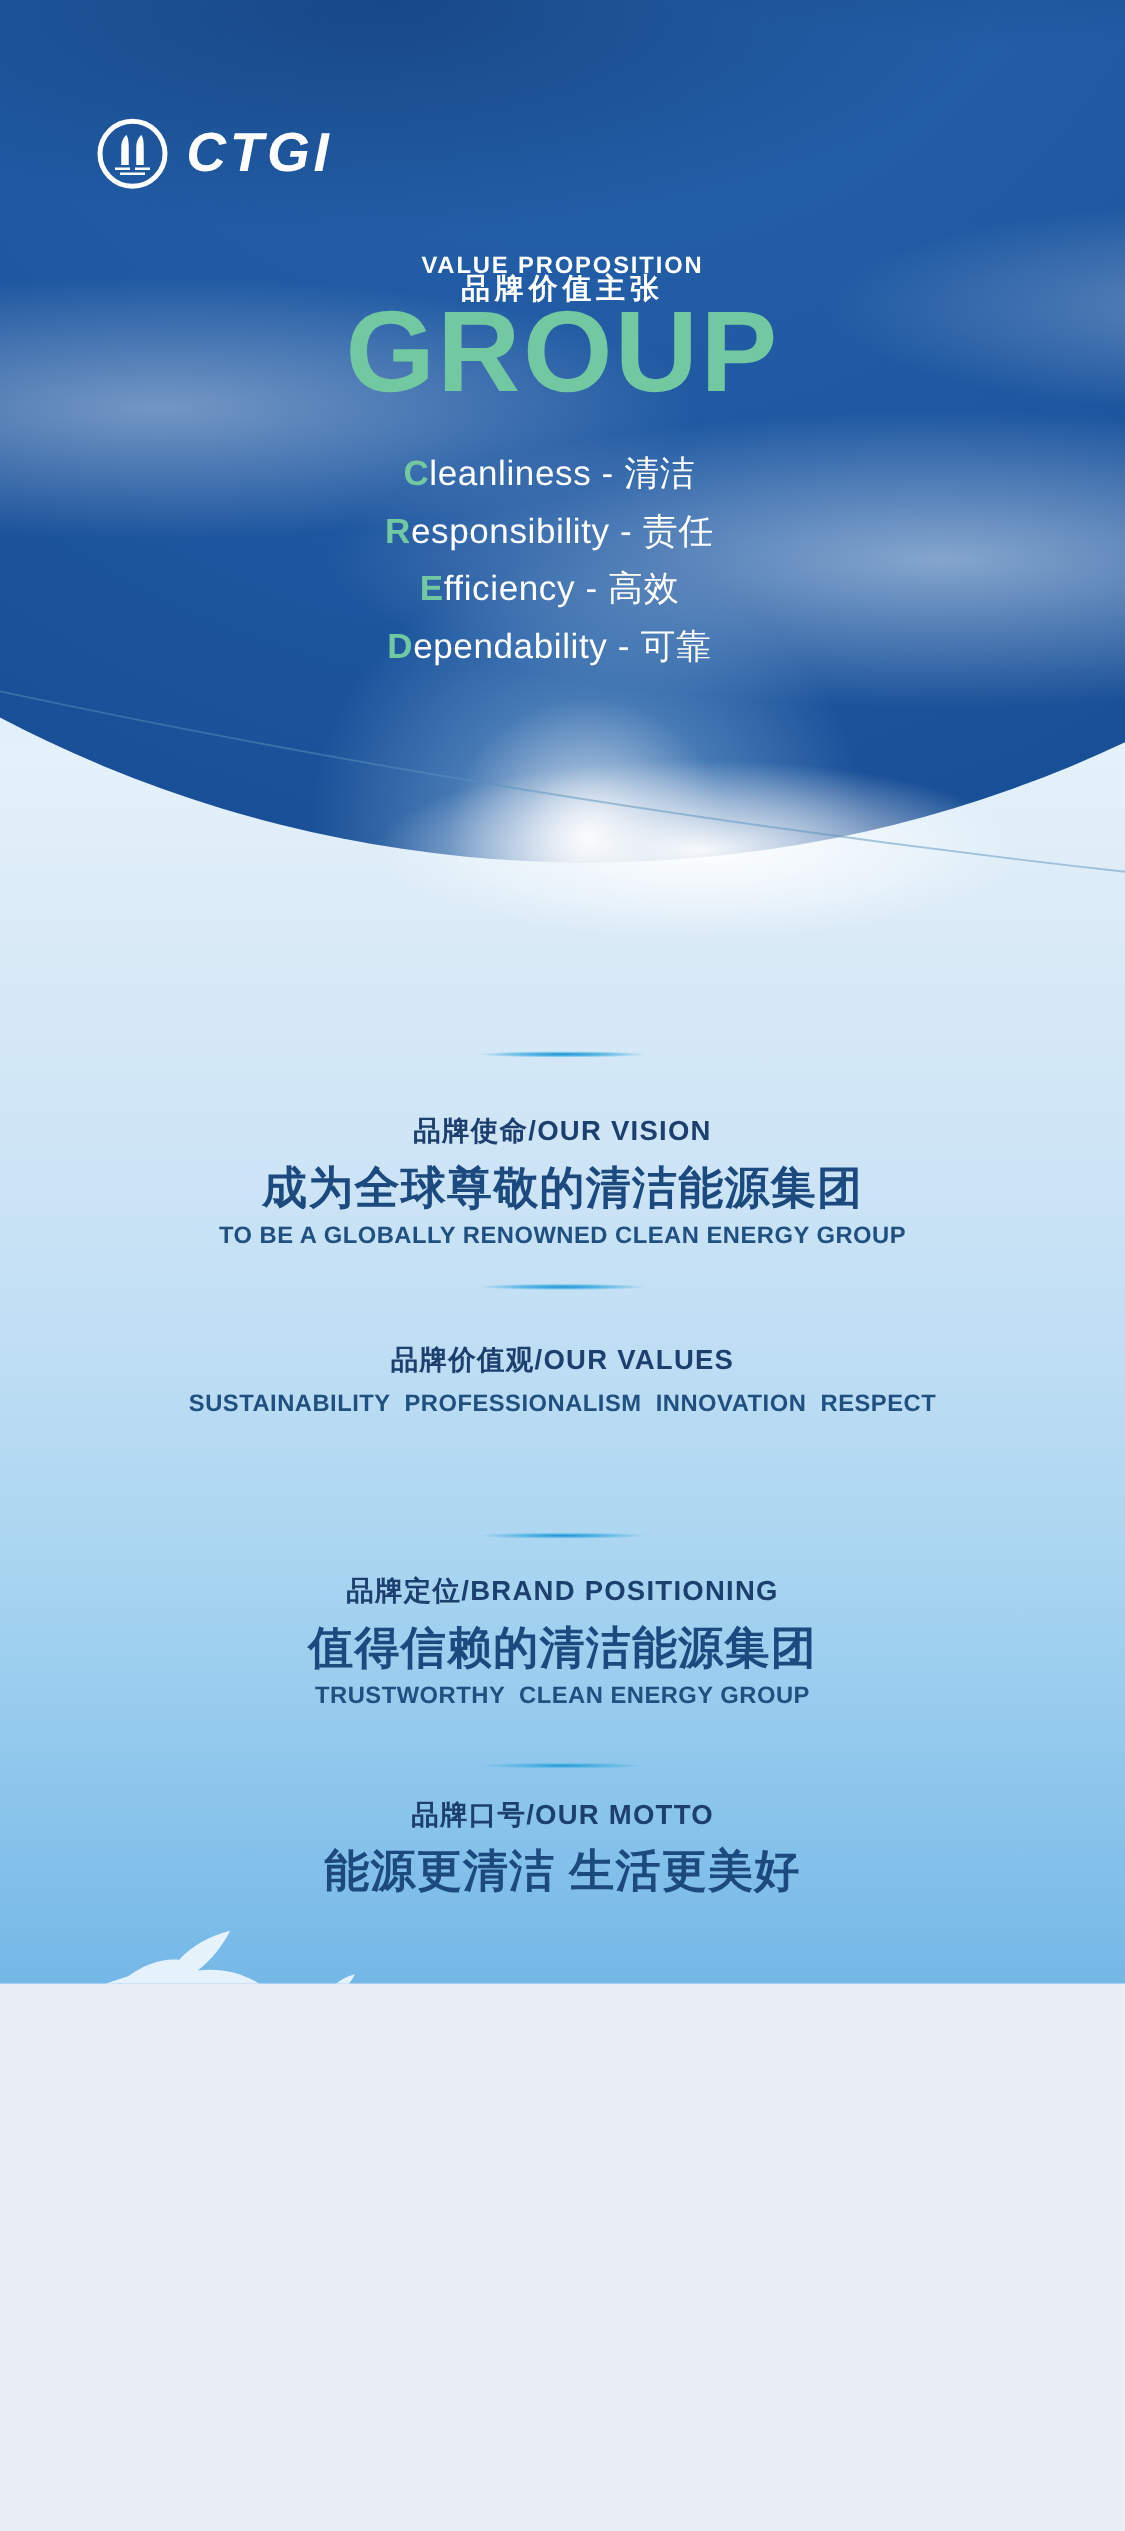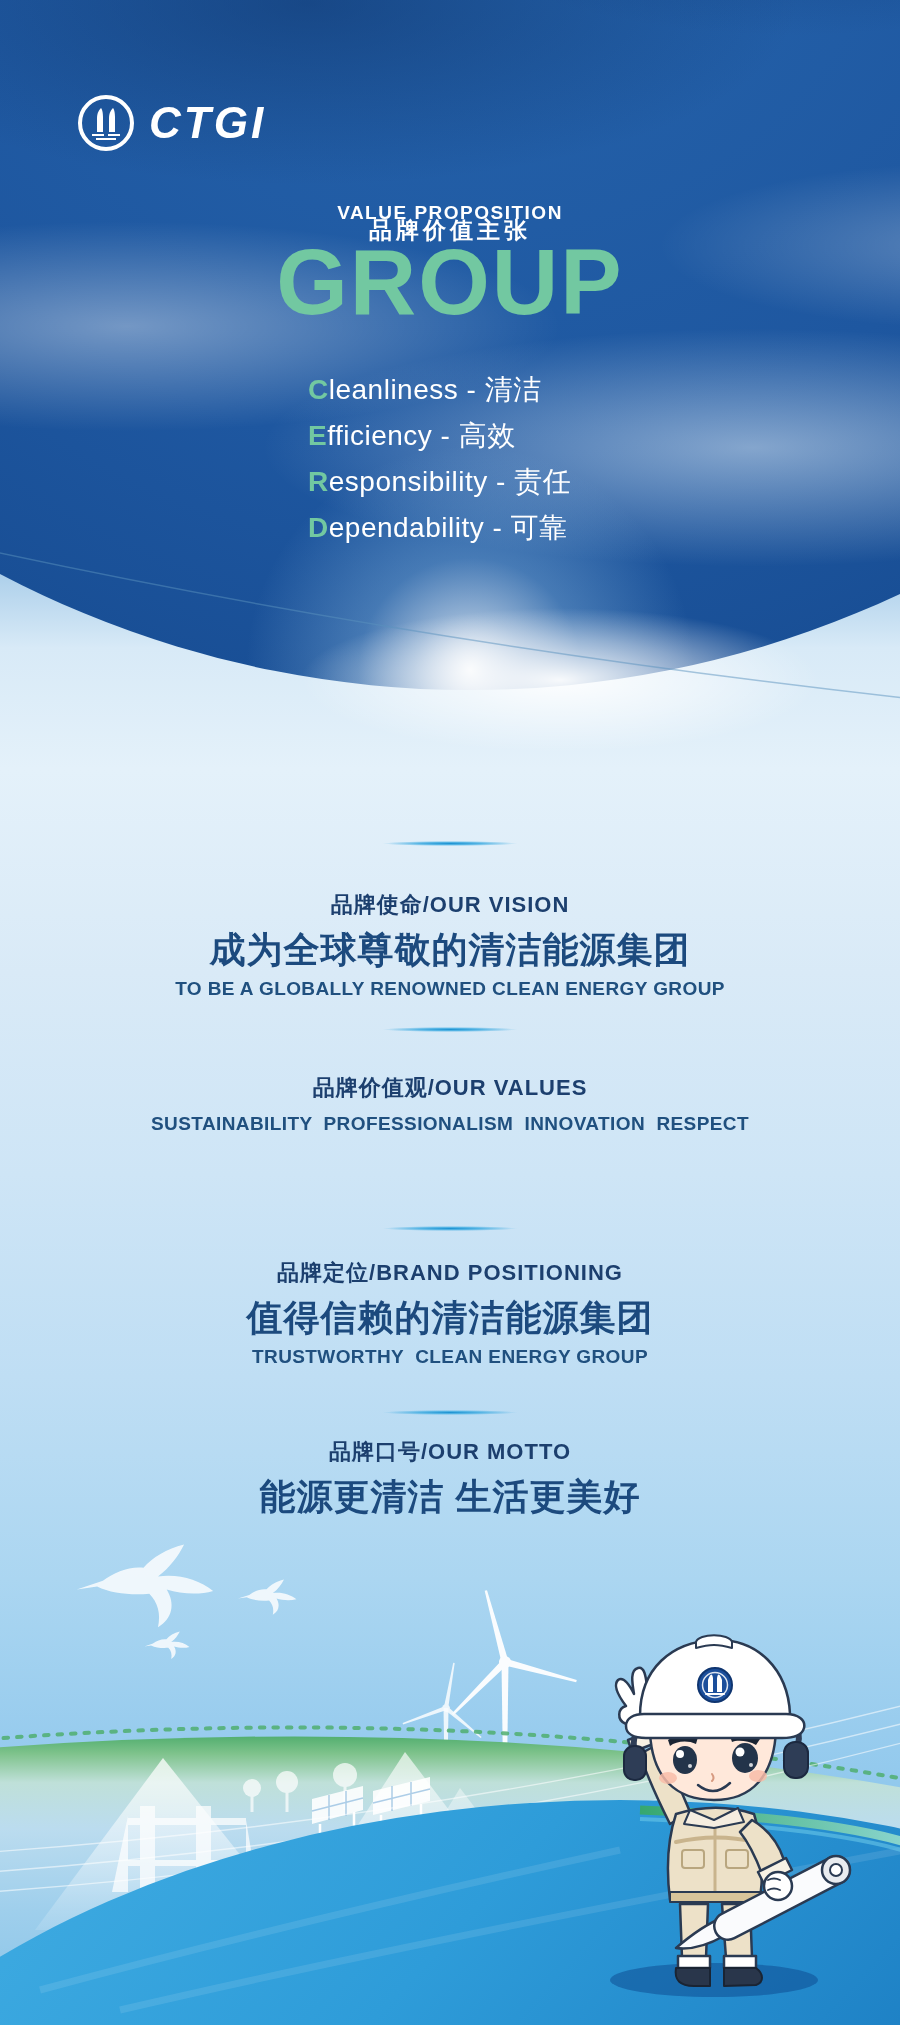--- a/index.html
+++ b/index.html
@@ -1,17 +1,17 @@
 <!DOCTYPE html>
 <html><head>
 <meta charset="utf-8">
 <style>
   html,body{margin:0;padding:0;background:#e8eef4;}
   *{box-sizing:border-box;}
-  #poster{position:relative;width:900px;height:2025px;overflow:hidden;margin:0 auto;
+  #poster{position:relative;width:900px;height:1587px;overflow:hidden;margin:0 auto;
     font-family:"Liberation Sans",sans-serif;
     background:linear-gradient(180deg,#1566AE 0%,#1F77BC 10%,#4E94CC 20%,#9DC6E6 27%,
       #D8EAF7 32%,#E4F1FA 38%,#D9EAF7 48%,#CEE5F6 58%,#BFDEF4 68%,#ABD6F1 78%,
       #92C9ED 88%,#74B8E7 100%);}
   
   .earth{position:absolute;left:-540px;top:-1330px;width:2020px;height:2020px;border-radius:50%;
     background:
       radial-gradient(circle at 50% 99%, rgba(255,255,255,.95) 0%, rgba(225,240,250,.6) 2.5%, rgba(150,195,230,.35) 5%, rgba(40,90,160,0) 10%),
       radial-gradient(ellipse 620px 150px at 33% 82%, rgba(255,255,255,.38), rgba(255,255,255,0) 70%),
       radial-gradient(ellipse 700px 170px at 64% 88%, rgba(235,245,252,.5), rgba(235,245,252,0) 70%),
@@ -25,21 +25,21 @@
   
   .hero-logo{position:absolute;left:77px;top:94px;display:flex;align-items:center;}
   .hero-logo .ring{width:58px;height:58px;}
   .hero-logo .wordmark{margin-left:14px;color:#fff;font-size:44px;font-weight:800;font-style:italic;letter-spacing:3px;}
   .kicker-zh{position:absolute;left:0;top:167px;width:900px;text-align:center;color:#fff;
     font-size:23px;font-weight:700;letter-spacing:4px;margin-top:48px;}
   .kicker-en{position:absolute;left:0;top:202px;width:900px;text-align:center;color:#fff;
     font-size:19px;font-weight:700;letter-spacing:1.5px;}
   .cred{position:absolute;left:0;top:236px;width:900px;text-align:center;color:#72C8A1;
     font-size:92px;font-weight:700;letter-spacing:2px;line-height:1;}
-  .cred-list{position:absolute;left:308px;top:367px;}
+  .cred-list{position:absolute;left:308px;top:356px;text-align:center;}
   .cred-item{white-space:pre;color:#FFFFFF;font-size:28px;font-weight:500;line-height:46px;letter-spacing:.5px;}
   .cred-item .ini{color:#72C8A1;font-weight:600;}
   
   .sec{position:absolute;left:0;width:900px;text-align:center;}
   .sec-header{font-size:22px;font-weight:600;color:#1C3F6E;letter-spacing:1px;line-height:26px;margin:0 0 10px 0;}
   .sec-zh{font-size:36px;font-weight:700;color:#1C4A7E;letter-spacing:1px;line-height:44px;margin:0 0 4px 0;}
   .sec-en{font-size:19px;font-weight:600;color:#20507F;letter-spacing:.4px;line-height:26px;margin:0;white-space:pre-wrap;}
   .s1{top:710px}.s2{top:892px}.s3{top:1075px}.s4{top:1260px}.s5{top:1439px}
   .divider{position:absolute;left:383px;width:134px;height:5px;border-radius:3px;
     background:radial-gradient(50% 50% at 50% 50%, #1E93D2 0%, #54B4E4 45%, rgba(177,220,243,0) 100%);}
@@ -69,22 +69,22 @@
     </svg>
     <span class="wordmark">CTGI</span>
   </div>
 
   <div class="kicker-zh">品牌价值主张</div>
   <div class="kicker-en">VALUE PROPOSITION</div>
   <div class="cred">GROUP</div>
 
   <div class="cred-list">
     <div class="cred-item"><span class="ini">C</span><span>leanliness</span><span> - 清洁</span></div>
+    <div class="cred-item"><span class="ini">R</span><span>esponsibility</span><span> - 责任</span></div>
     <div class="cred-item"><span class="ini">E</span><span>fficiency</span><span> - 高效</span></div>
-    <div class="cred-item"><span class="ini">R</span><span>esponsibility</span><span> - 责任</span></div>
     <div class="cred-item"><span class="ini">D</span><span>ependability</span><span> - 可靠</span></div>
   </div>
 
   <div class="divider d1"></div>
 
   <div class="sec s2">
     <p class="sec-header">品牌使命/OUR VISION</p>
     <p class="sec-zh">成为全球尊敬的清洁能源集团</p>
     <p class="sec-en">TO BE A GLOBALLY RENOWNED CLEAN ENERGY GROUP</p>
   </div>

